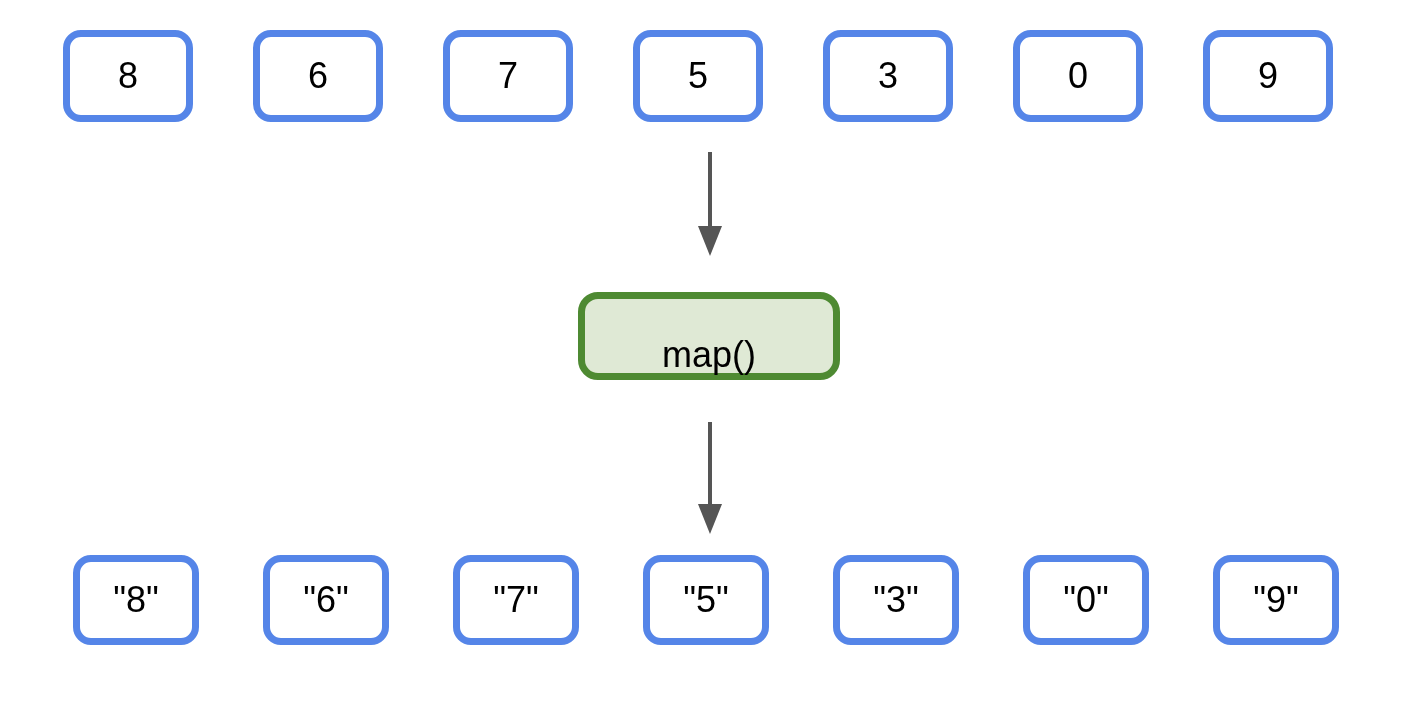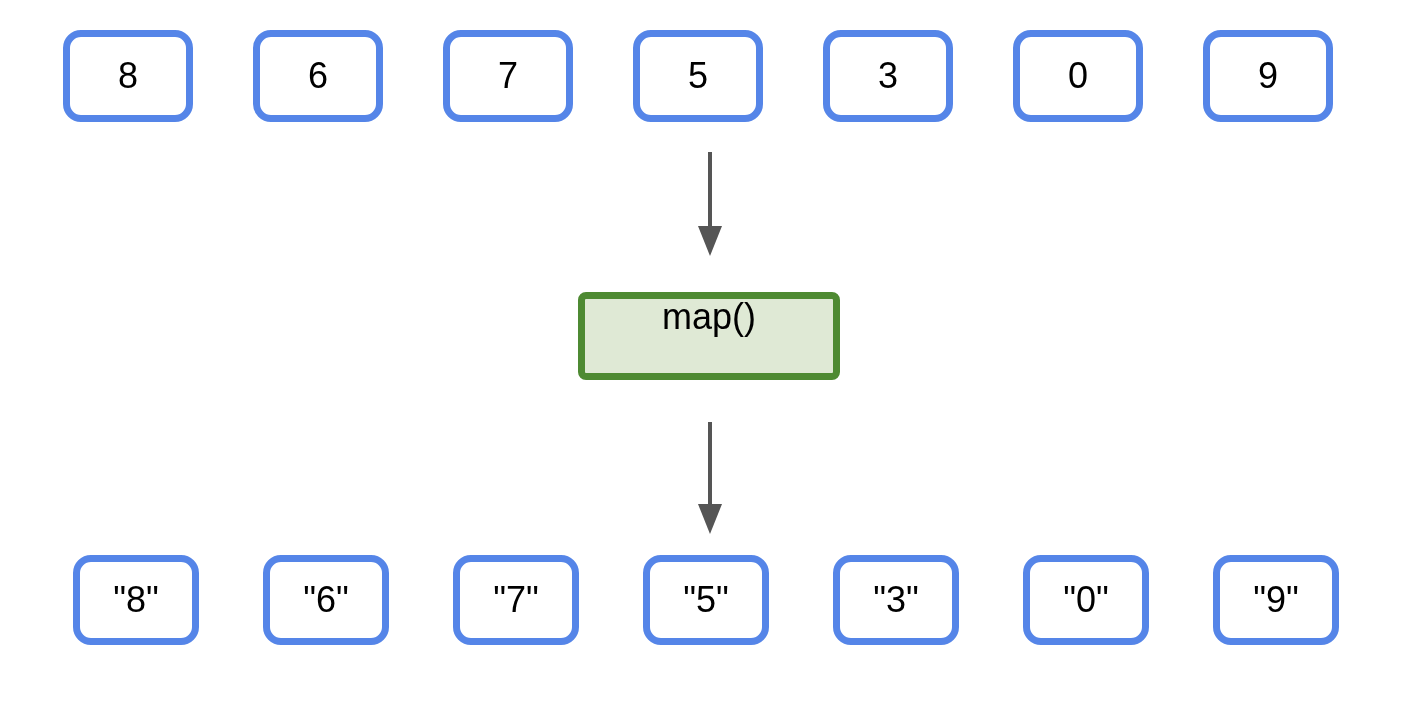--- a/index.html
+++ b/index.html
@@ -54,23 +54,23 @@
   
   .process-box {
     position: absolute;
     box-sizing: border-box;
     left: 578px;
     top: 292px;
     width: 262px;
     height: 88px;
     background: #dfe9d5;
     border: 7px solid #4e8a32;
-    border-radius: 8px;
+    border-radius: 20px;
     display: flex;
-    align-items: flex-start;
+    align-items: flex-end;
     justify-content: center;
     font-size: 36px;
     color: #000000;
     line-height: 1;
     white-space: nowrap;
   }
 
   
   .arrow-svg {
     position: absolute;

